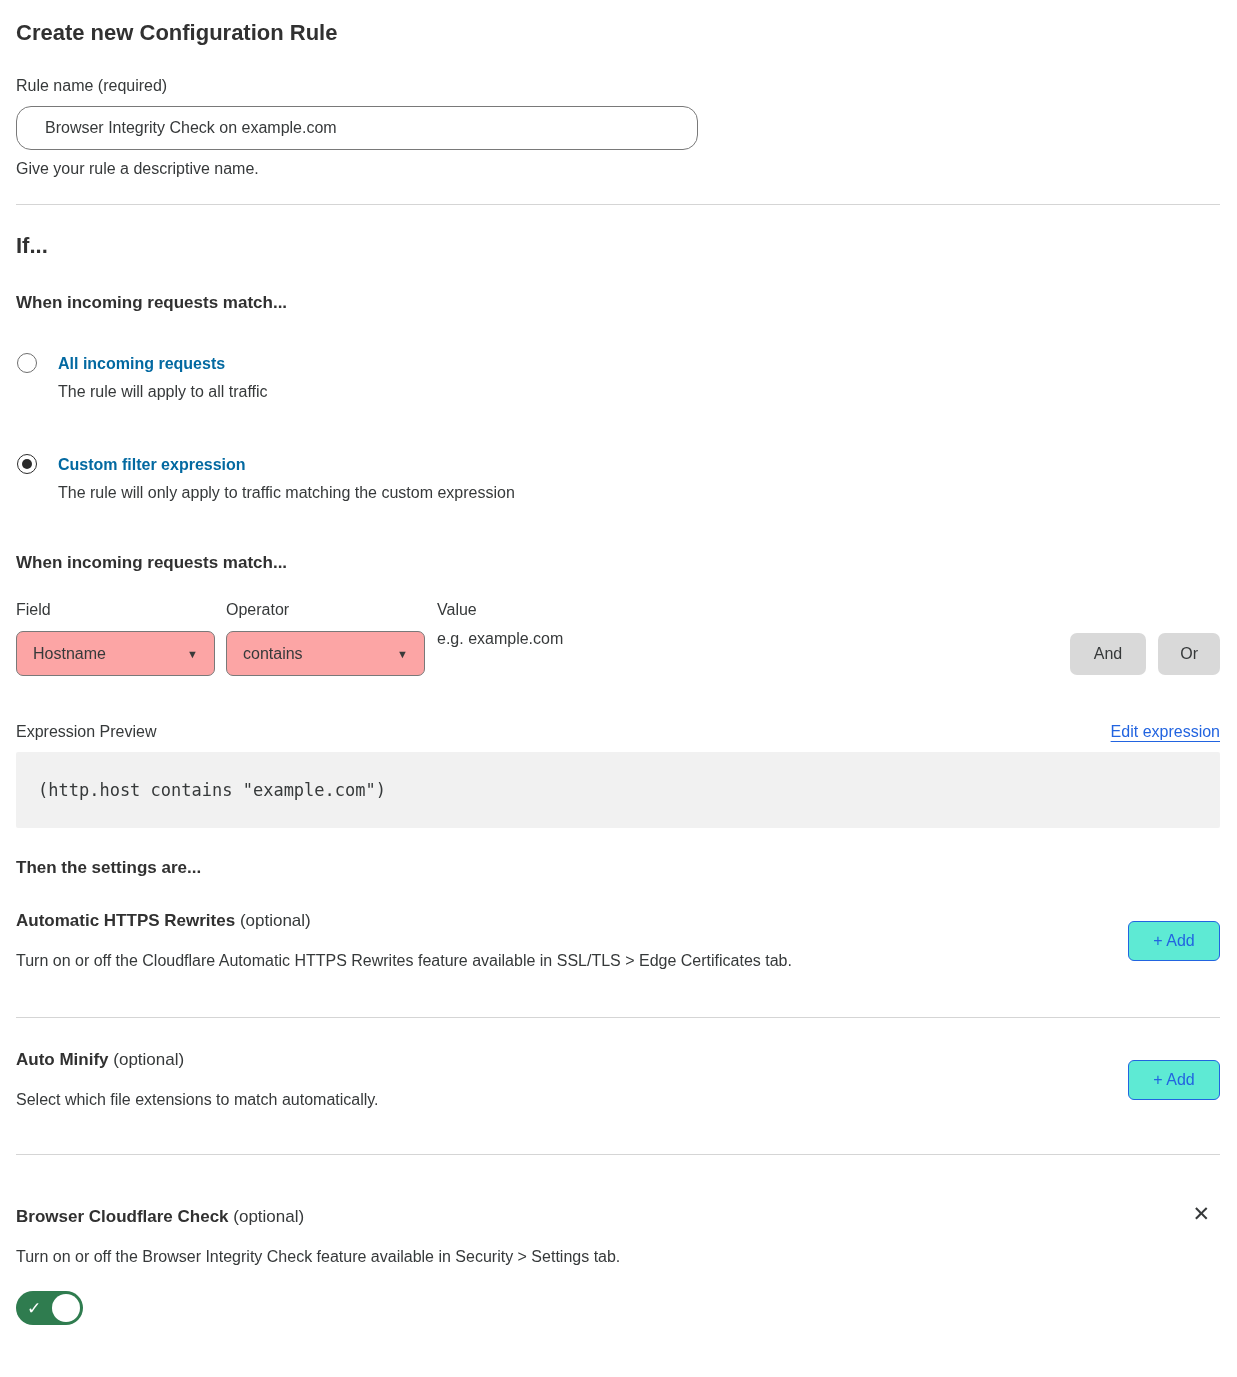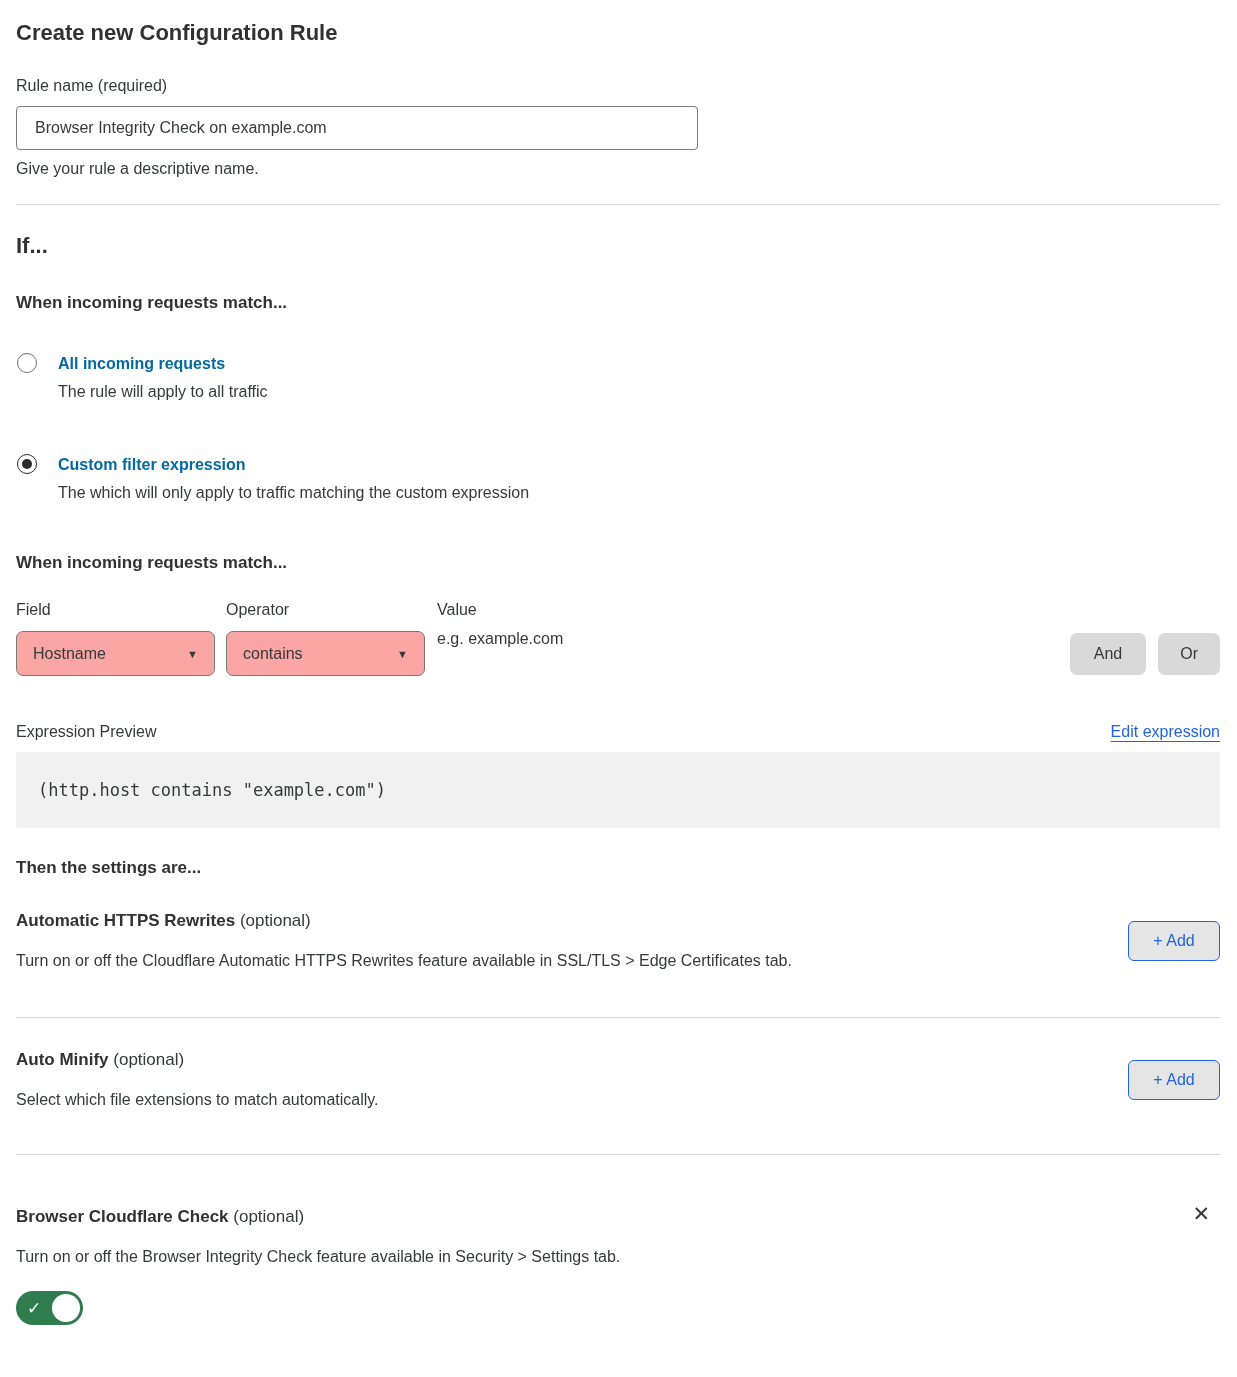--- a/index.html
+++ b/index.html
@@ -21,22 +21,22 @@
   }
 
   .field-label { display: block; margin-top: 27px; line-height: 22px; }
 
   .rule-name-input {
     display: block;
     margin-top: 9px;
     width: 682px;
     height: 44px;
     border: 1px solid #797979;
-    border-radius: 4px;
-    padding: 0 18px;
+    border-radius: 15px;
+    padding: 0 28px;
     font-family: "Liberation Sans", sans-serif;
     font-size: 16px;
     color: #36393a;
     background: #fff;
     outline: none;
   }
   .help-text { margin-top: 8px; line-height: 22px; }
 
   .divider {
     height: 1px;
@@ -175,21 +175,21 @@
     line-height: 24px;
     font-weight: 700;
     color: #313131;
   }
   .setting-optional { font-weight: 400; color: #36393a; }
   .setting-desc { margin-top: 17px; line-height: 22px; }
   .add-button {
     flex: 0 0 auto;
     height: 40px;
     min-width: 92px;
-    background: #e5e5e5;
+    background: #5eead4;
     border: 1px solid #2264e0;
     border-radius: 6px;
     color: #2264e0;
     font-family: "Liberation Sans", sans-serif;
     font-size: 16px;
     padding: 0 20px;
     cursor: pointer;
   }
   .setting-gap-bottom { height: 45px; }
   .setting-gap-bottom.second { height: 43px; }
@@ -261,21 +261,21 @@
     <span class="radio-texts">
       <div class="radio-label">All incoming requests</div>
       <div class="radio-desc">The rule will apply to all traffic</div>
     </span>
   </div>
 
   <div class="radio-option checked">
     <span class="radio-circle"></span>
     <span class="radio-texts">
       <div class="radio-label">Custom filter expression</div>
-      <div class="radio-desc">The which will only apply to traffic matching the custom expression</div>
+      <div class="radio-desc">The rule will only apply to traffic matching the custom expression</div>
     </span>
   </div>
 
   <h3 class="sub-heading" style="margin-top:48px;">When incoming requests match...</h3>
 
   <div class="builder-row">
     <div class="builder-col-field">
       <div class="builder-label">Field</div>
       <div class="select-box">
         <span>Hostname</span>

